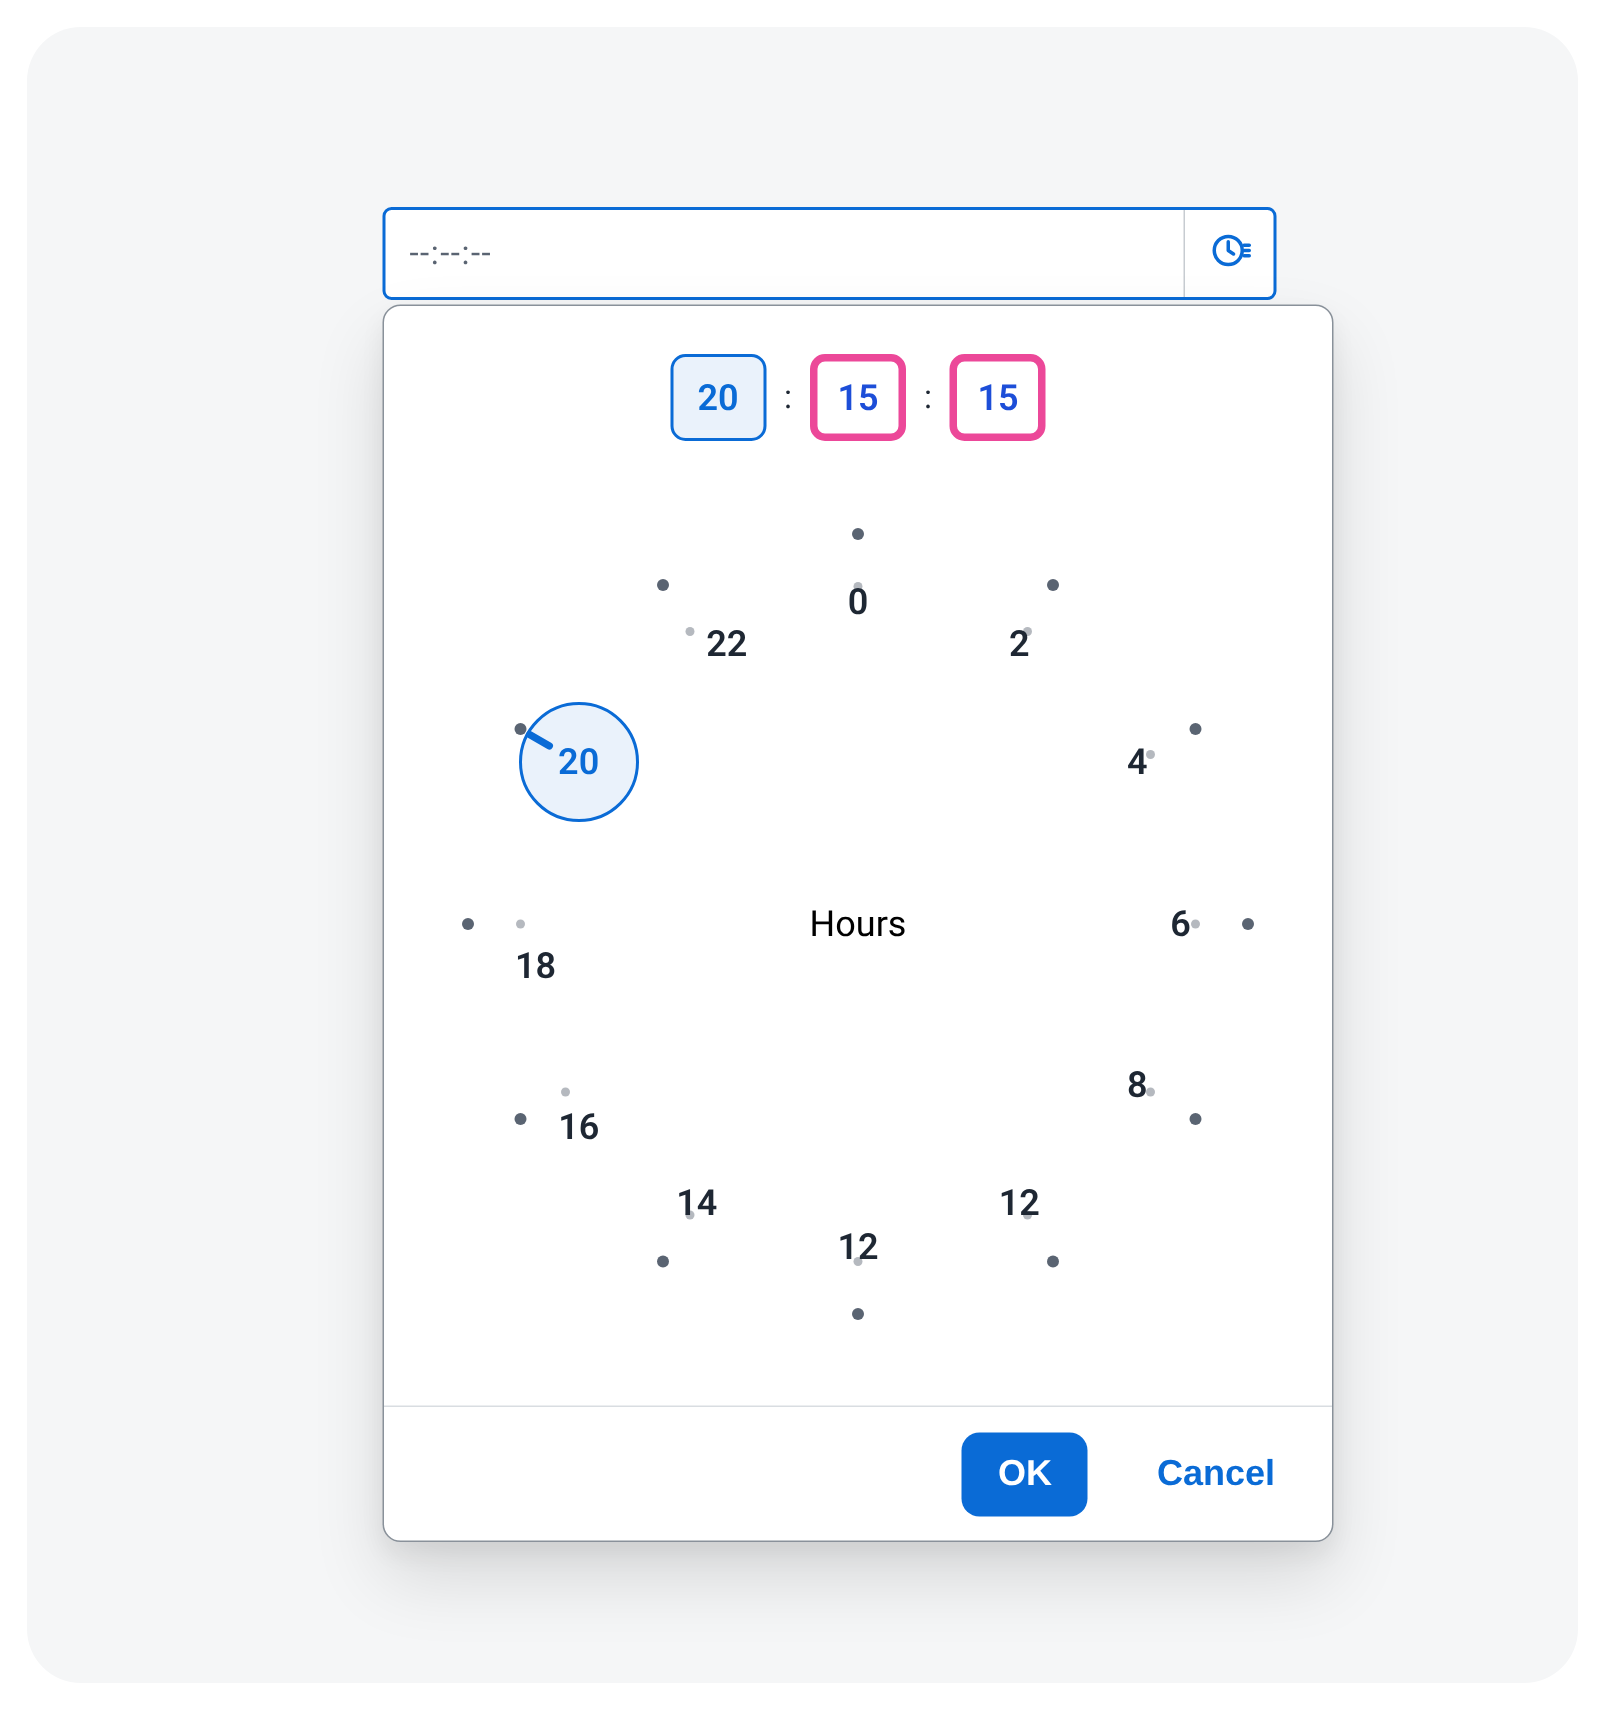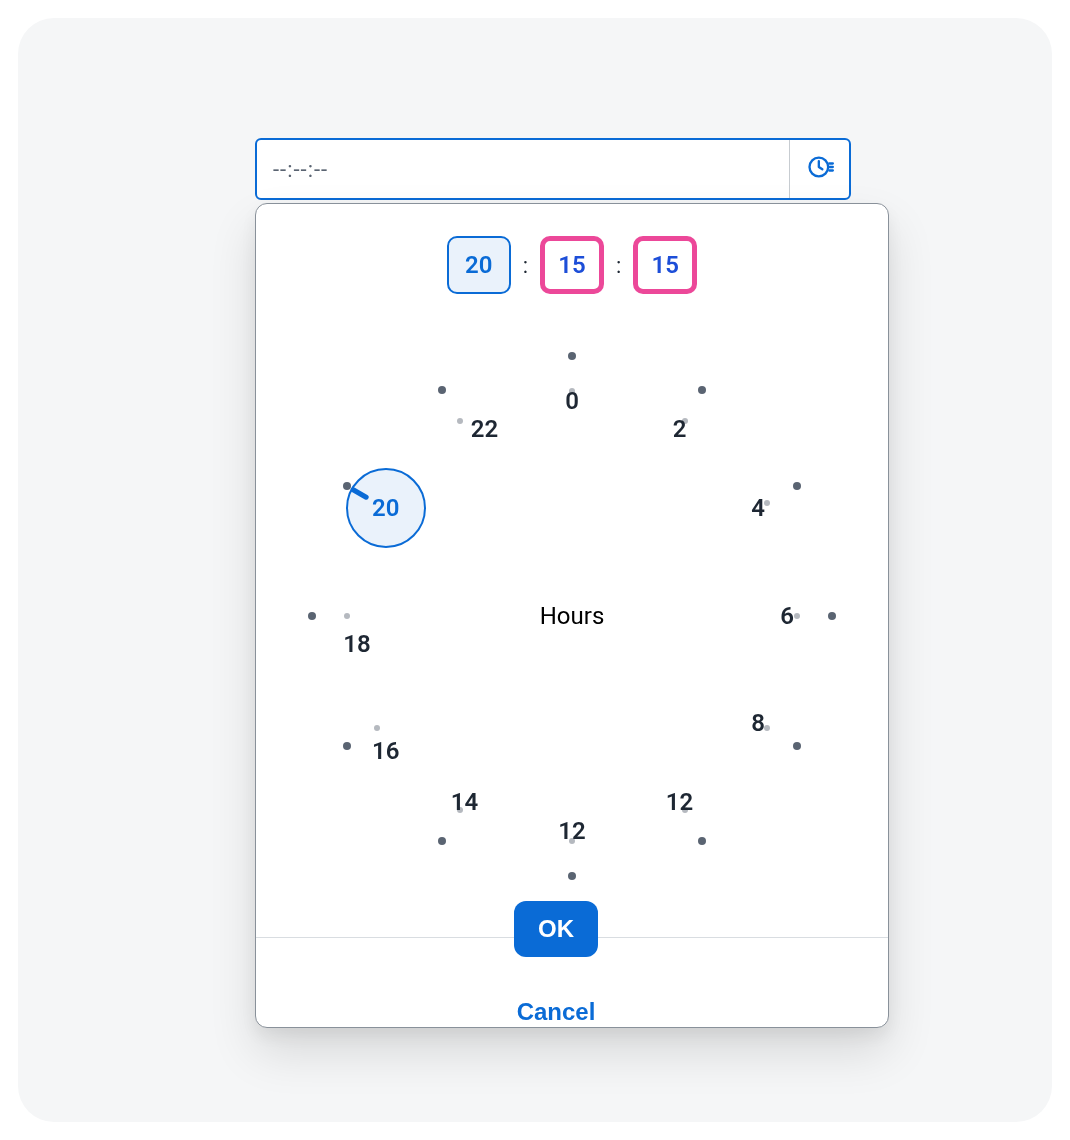--- a/index.html
+++ b/index.html
@@ -154,21 +154,20 @@
     transform-origin: right center;
   }
   .footer {
     border-top: 1px solid #d9dde1;
     height: 90px;
     display: flex;
     align-items: center;
     justify-content: flex-end;
     padding-right: 32px;
     gap: 40px;
-    flex-direction: column;
   }
   .btn-ok {
     background: #0a6bd6;
     color: #fff;
     font-size: 24px;
     font-weight: 600;
     border: none;
     border-radius: 12px;
     padding: 14px 24px;
     cursor: pointer;

